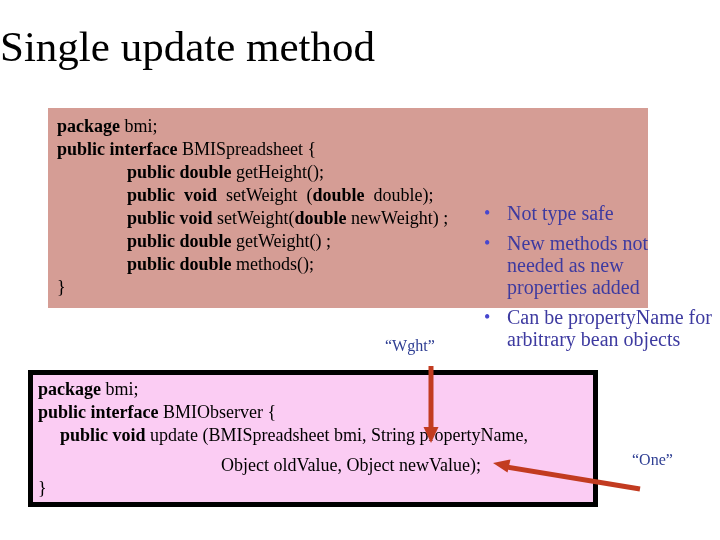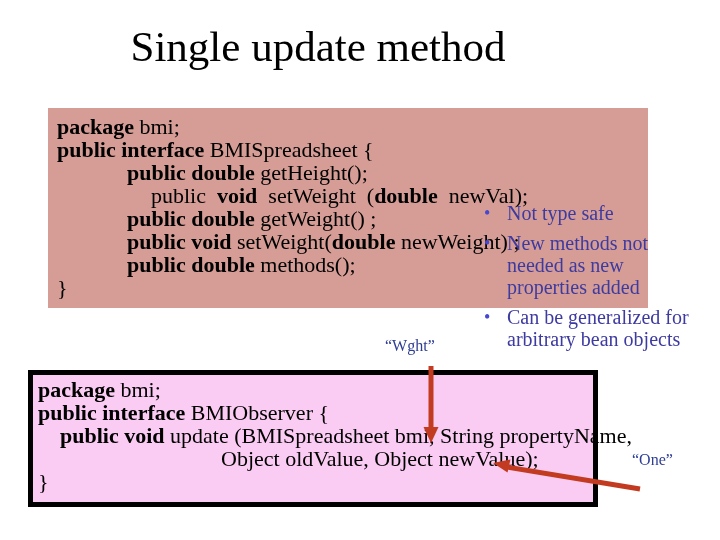--- a/index.html
+++ b/index.html
@@ -9,30 +9,29 @@
     width: 720px; height: 540px;
     background: #ffffff;
     overflow: hidden;
     position: relative;
     font-family: "Liberation Serif", "DejaVu Serif", serif;
   }
   .page-title {
     position: absolute;
     top: 20px; left: 0;
     width: 636px;
-    text-align: center;
     font-size: 43px;
     line-height: 54px;
     color: #000000;
     letter-spacing: 0px;
   }
   .code-block {
     box-sizing: border-box;
     position: absolute;
-    font-size: 22px;
+    font-size: 18px;
     line-height: 23px;
     color: #000000;
   }
   .code-block-1 {
     left: 48px; top: 108px;
     width: 600px; height: 200px;
     background: var(--block1-bg);
     padding: 7px 0 0 9px;
   }
   .code-block-2 {
@@ -83,52 +82,52 @@
 </style>
 </head>
 <body>
 
 <div class="page-title">Single update method</div>
 
 <div class="code-block code-block-1">
     <div class="code-line"><span style="font-weight: bold;">package</span><span> bmi;</span></div>
     <div class="code-line"><span style="font-weight: bold;">public interface</span><span> BMISpreadsheet {</span></div>
     <div class="code-line" style="padding-left: 70px;"><span style="font-weight: bold;">public double</span><span> getHeight();</span></div>
-    <div class="code-line" style="padding-left: 70px;"><span style="font-weight: normal; margin-left: 24px;">public</span><span>  </span><span style="font-weight: bold;">void</span><span>  setWeight  (</span><span style="font-weight: bold;">double</span><span>  newVal);</span></div>
+    <div class="code-line" style="padding-left: 70px;"><span style="font-weight: bold;">public</span><span>  </span><span style="font-weight: bold;">void</span><span>  setWeight  (</span><span style="font-weight: bold;">double</span><span>  double);</span></div>
+    <div class="code-line" style="padding-left: 70px;"><span style="font-weight: bold;">public void</span><span> setWeight(</span><span style="font-weight: bold;">double</span><span> newWeight) ;</span></div>
     <div class="code-line" style="padding-left: 70px;"><span style="font-weight: bold;">public double</span><span> getWeight() ;</span></div>
-    <div class="code-line" style="padding-left: 70px;"><span style="font-weight: bold;">public void</span><span> setWeight(</span><span style="font-weight: bold;">double</span><span> newWeight) ;</span></div>
     <div class="code-line" style="padding-left: 70px;"><span style="font-weight: bold;">public double</span><span> methods();</span></div>
     <div class="code-line"><span>}</span></div>
   </div>
 
 <div class="bullet-list">
   <div class="bullet-item">
     <span class="bullet-dot">•</span>
     <span class="bullet-text">Not type safe</span>
   </div>
   <div class="bullet-item">
     <span class="bullet-dot">•</span>
     <span class="bullet-text">New methods not
 needed as new
 properties added</span>
   </div>
   <div class="bullet-item">
     <span class="bullet-dot">•</span>
-    <span class="bullet-text">Can be generalized for
+    <span class="bullet-text">Can be propertyName for
 arbitrary bean objects</span>
   </div>
 </div>
 
 <div class="callout-label label-wght">“Wght”</div>
 
 <div class="code-block code-block-2">
     <div class="code-line"><span style="font-weight: bold;">package</span><span> bmi;</span></div>
     <div class="code-line"><span style="font-weight: bold;">public interface</span><span> BMIObserver {</span></div>
     <div class="code-line" style="padding-left: 22px;"><span style="font-weight: bold;">public void</span><span> update (BMISpreadsheet bmi, String propertyName,</span></div>
-    <div class="code-line" style="padding-left: 183px;"><span>Object oldValue, Object newValue);</span></div>
+    <div class="code-line" style="padding-left: 183px; margin-top: 7px;"><span>Object oldValue, Object newValue);</span></div>
     <div class="code-line"><span>}</span></div>
   </div>
 
 <div class="callout-label label-one">“One”</div>
 
 <svg class="arrow-overlay" viewBox="0 0 720 540" xmlns="http://www.w3.org/2000/svg">
   <g>
     <line class="arrow-line" x1="431" y1="366" x2="431" y2="430"></line>
     <polygon class="arrow-head" points="431,443 423.5,427 438.5,427"></polygon>
   </g>

